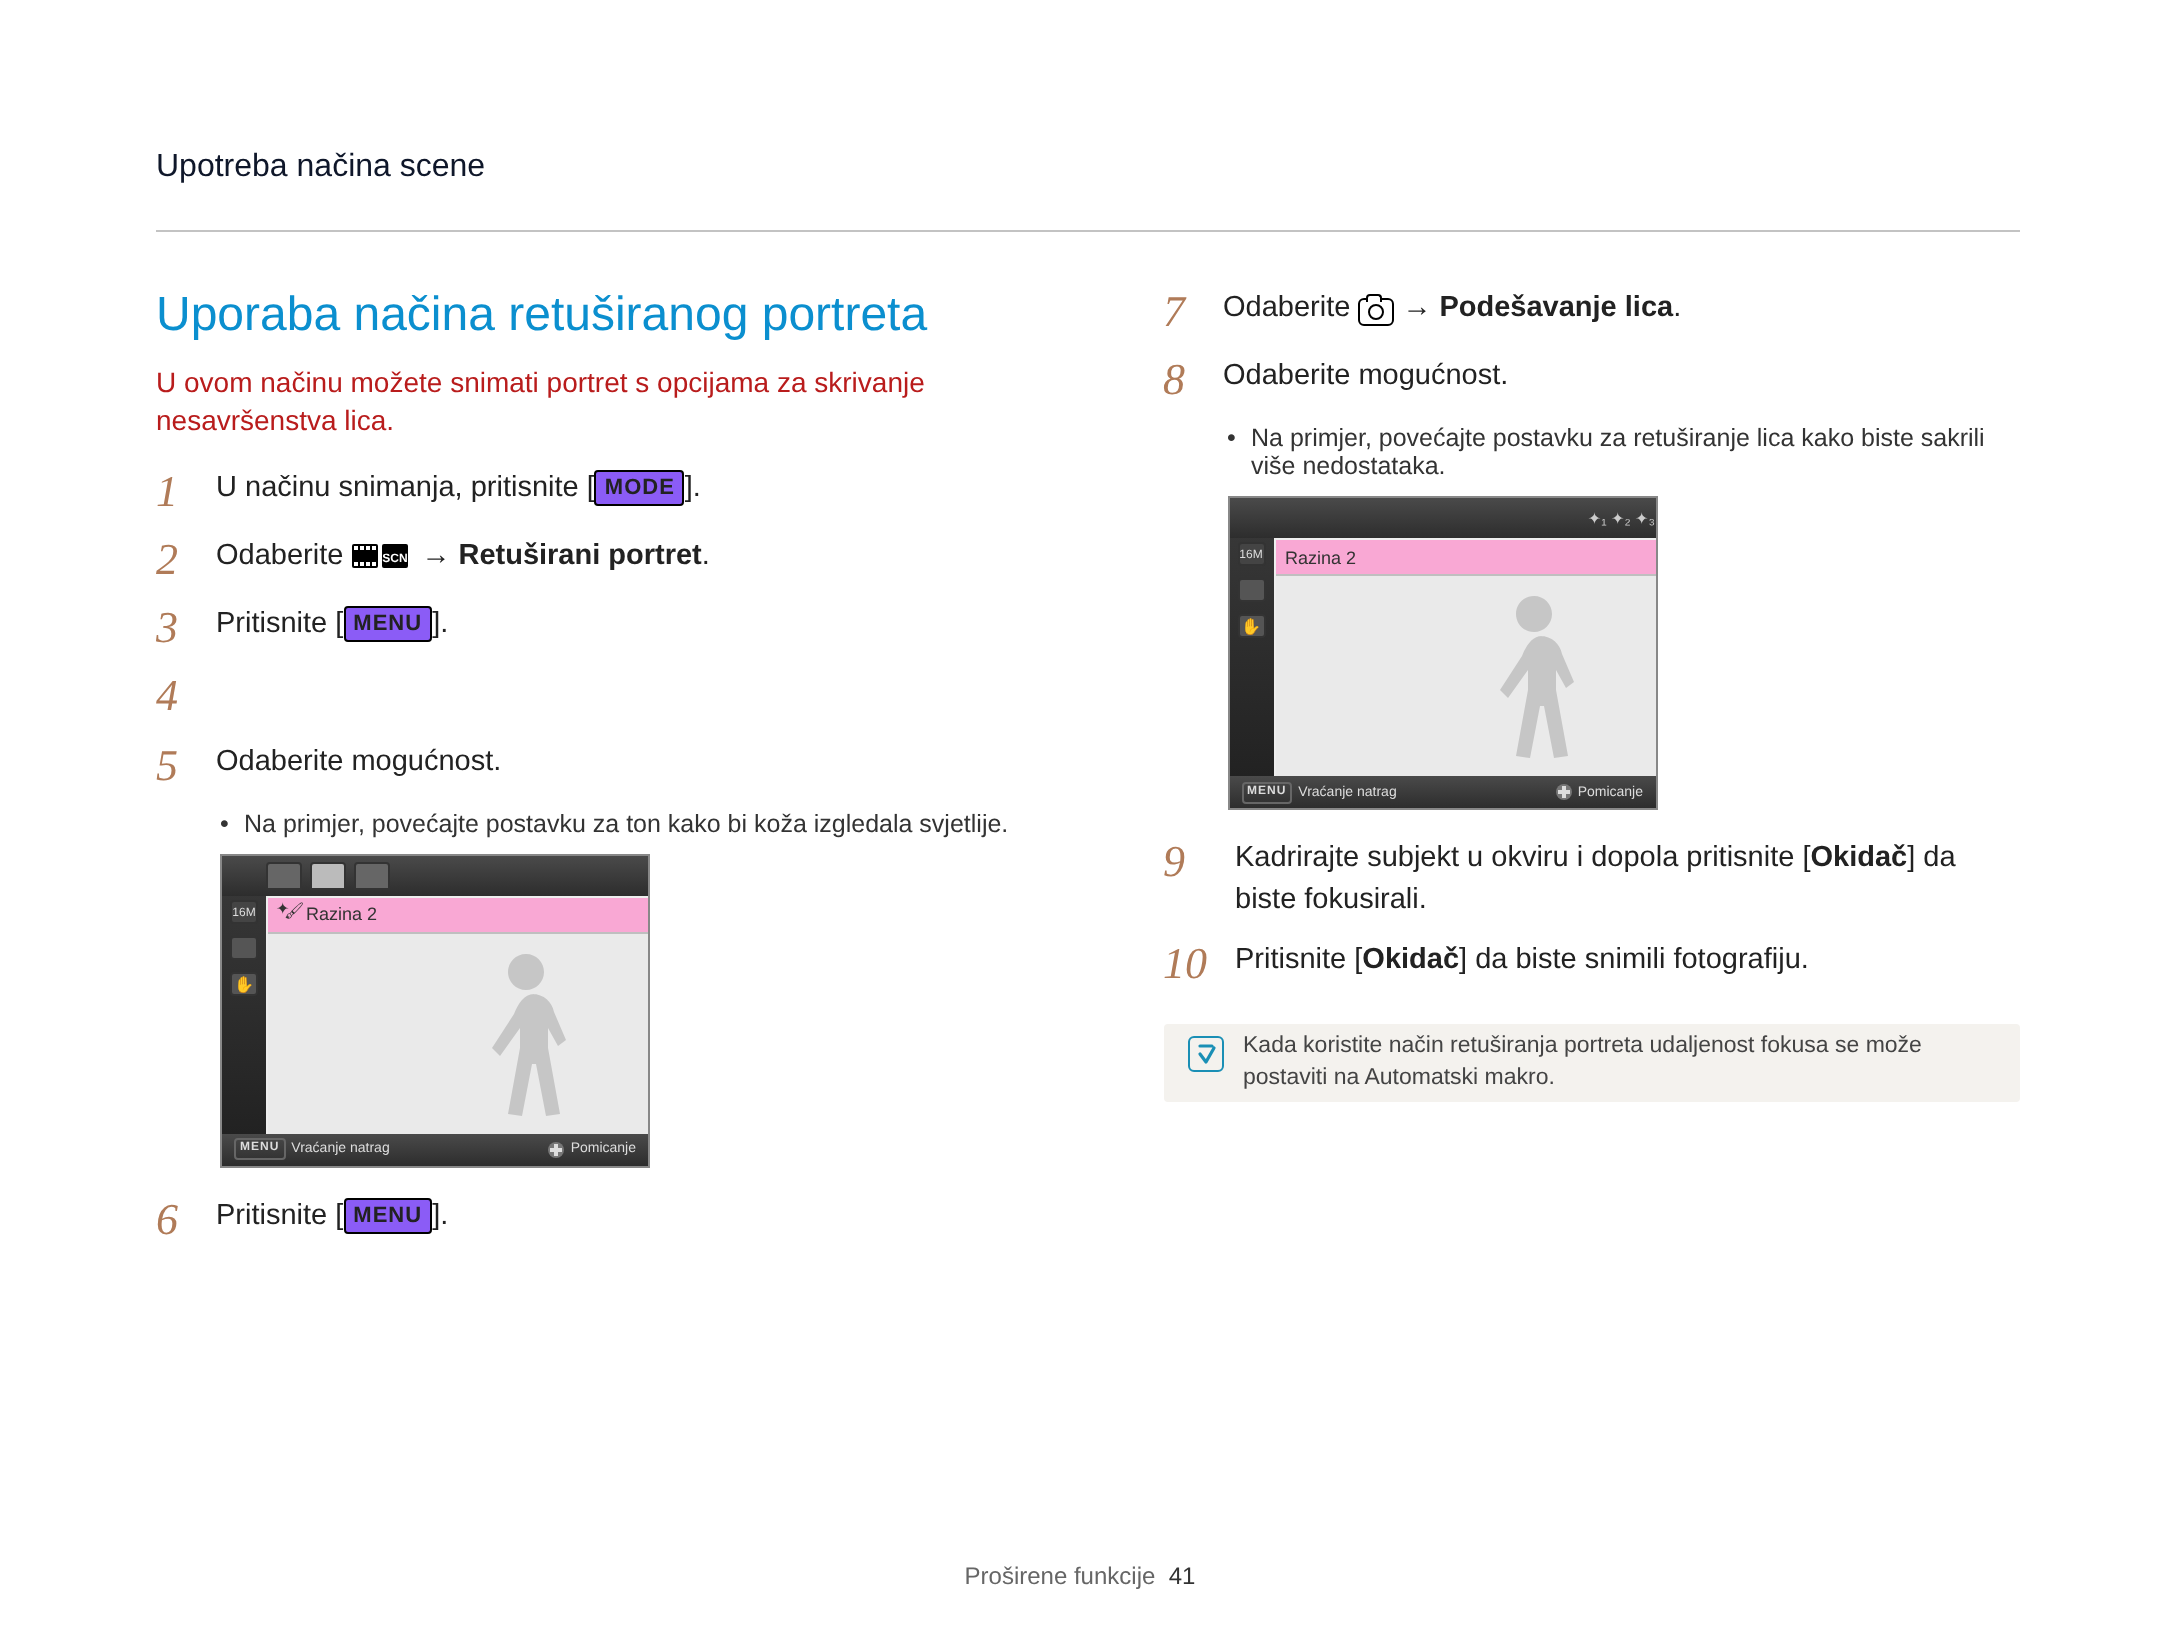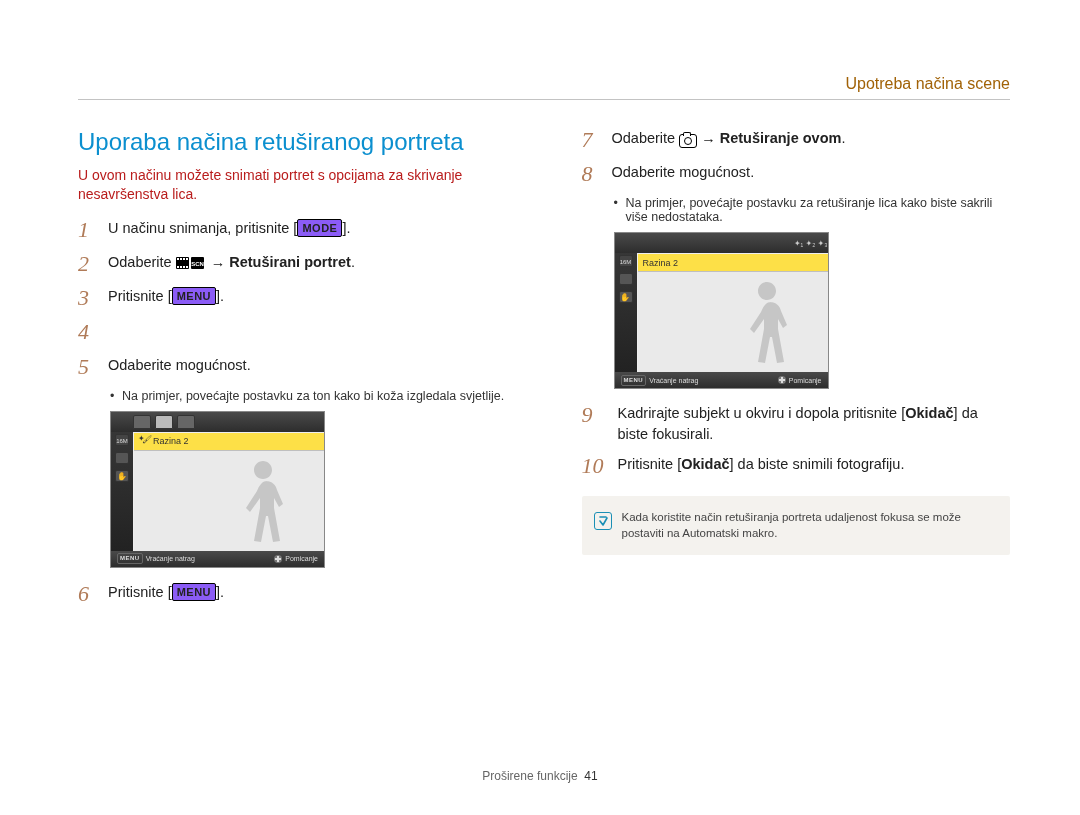--- a/index.html
+++ b/index.html
@@ -1,18 +1,18 @@
 <!DOCTYPE html>
 <html><head>
 <meta charset="utf-8">
 <style>
   * { box-sizing: border-box; margin: 0; padding: 0; }
   html, body { width: 1080px; height: 815px; background: #fff; font-family: Arial, Helvetica, sans-serif; color: #222; }
   .page { padding: 75px 70px 30px 78px; width: 1080px; height: 815px; position: relative; }
-  .breadcrumb { font-size: 16px; color: #a16207; margin-bottom: 6px; text-align: right; }
+  .breadcrumb { font-size: 16px; color: #0f172a; margin-bottom: 22px; }
   .hr { border: none; border-top: 1px solid #c3c3c3; margin-bottom: 28px; }
   .columns { display: flex; gap: 75px; }
   .col { flex: 1 1 0; }
   h1.title { color: #0b8fcf; font-weight: 400; font-size: 24px; margin-bottom: 10px; }
   p.intro { font-size: 14px; line-height: 1.35; margin-bottom: 14px; color: #b91c1c; }
   ol.steps { list-style: none; }
   ol.steps > li { display: flex; align-items: flex-start; margin-bottom: 10px; }
   .step-num { font-family: "Georgia", "Times New Roman", serif; font-style: italic; font-size: 22px; color: #b07b58; width: 30px; flex: 0 0 30px; text-align: left; line-height: 1.1; }
   .step-body { font-size: 14.5px; line-height: 1.4; flex: 1; }
   .step-body strong, .step-body b { font-weight: 700; }
@@ -24,42 +24,42 @@
   .cam-icon::before { content:""; position:absolute; top:-3px; left:3px; width:6px; height:3px; background:#fff; border:1px solid #000; border-bottom:none; border-radius:2px 2px 0 0;}
   .cam-icon::after { content:""; width:6px; height:6px; border:1px solid #000; border-radius:50%; }
 
   
   .preview { width: 215px; height: 157px; border: 1px solid #888; background: #eee; margin: 8px 0 14px 32px; position: relative; overflow: hidden; font-family: Arial, sans-serif; }
   .preview .header { position:absolute; top:0; left:0; right:0; height:20px; background: linear-gradient(#4a4a4a,#2d2d2d); display:flex; align-items:center; gap:4px; padding-left:22px; }
   .preview .header .tab { width:18px; height:14px; background:#666; border-radius:2px 2px 0 0; border:1px solid #333;}
   .preview .header .tab.active { background:#bbb; }
   .preview .side { position:absolute; top:0; bottom:16px; left:0; width:22px; background: linear-gradient(#3a3a3a,#222); display:flex; flex-direction:column; padding-top:4px; gap:6px; align-items:center;}
   .preview .side .sicon { width:14px; height:12px; background:#555; border:1px solid #333; border-radius:2px;}
-  .preview .levelbar { position:absolute; top:21px; left:23px; right:0; height:18px; background:#fde047; border-bottom:1px solid #bfbfbf; font-size:9px; color:#333; display:flex; align-items:center; padding-left:5px;}
+  .preview .levelbar { position:absolute; top:21px; left:23px; right:0; height:18px; background:#f9a8d4; border-bottom:1px solid #bfbfbf; font-size:9px; color:#333; display:flex; align-items:center; padding-left:5px;}
   .preview .canvas { position:absolute; top:39px; left:23px; right:0; bottom:16px; background:#eaeaea; }
   .preview .silhouette { position:absolute; right:26px; bottom:0; width:70px; height:95px; }
   .preview .silhouette svg { width:100%; height:100%; display:block; }
   .preview .footer { position:absolute; left:0; right:0; bottom:0; height:16px; background: linear-gradient(#4a4a4a,#2d2d2d); display:flex; align-items:center; color:#ddd; font-size:7px;}
   .preview .footer .seg { display:flex; align-items:center; gap:3px; padding:0 6px; flex:1;}
   .preview .footer .key { font-size:6px; padding:0 2px; line-height:9px; border-color:#666; color:#ddd; background:transparent;}
   .preview .footer .cross { width:8px; height:8px; border-radius:50%; background:#777; position:relative;}
   .preview .footer .cross::before,.preview .footer .cross::after{content:"";position:absolute;background:#ddd;}
   .preview .footer .cross::before{left:3px;top:1px;width:2px;height:6px;}
   .preview .footer .cross::after{top:3px;left:1px;height:2px;width:6px;}
   .preview .brush { display:inline-block; width:12px; height:10px; position:relative; margin-right:2px;}
   .preview .brush::before{content:"✦"; font-size:8px; position:absolute; left:-1px; top:-2px; color:#333;}
   .preview .brush::after{content:"🖌"; font-size:8px; position:absolute; left:3px; top:-1px;}
 
   
-  .note-box { display: flex; align-items: flex-start; gap: 10px; background: #f4f2ee; border: 0; border-radius: 2px; padding: 14px 12px; margin-top: 18px; }
+  .note-box { display: flex; align-items: flex-start; gap: 10px; background: #f4f2ee; border: 0; border-radius: 2px; padding: 4px 12px; margin-top: 18px; }
   .note-icon { width: 18px; height: 18px; border: 1.5px solid #1a8fb5; border-radius: 3px; display:flex; align-items:center; justify-content:center; flex:0 0 18px; margin-top:2px;}
   .note-icon svg { width: 12px; height: 12px; }
   .note-text { font-size: 11.5px; color: #444; line-height: 1.35; }
 
-  .page-footer { position:absolute; bottom:32px; left:0; width:1080px; text-align:center; font-size:12px; color:#666; }
+  .page-footer { position:absolute; bottom:20px; left:0; width:1080px; text-align:center; font-size:12px; color:#666; }
   .page-footer .pg { color:#333; }
   .big-step .step-num { width: 36px; flex:0 0 36px; }
 </style>
 </head>
 <body>
 
 <div class="page">
   <div class="breadcrumb">Upotreba načina scene</div>
   <hr class="hr">
 
@@ -156,21 +156,21 @@
           </span>
         </li>
       </ol>
     </div>
 
     <div class="col">
       <ol class="steps">
         <li>
           <span class="step-num">7</span>
           <span class="step-body">
-            <span>Odaberite </span><span class="cam-icon"></span><span class="arrow"> → </span><b>Retuširanje ovom</b><span>.</span>
+            <span>Odaberite </span><span class="cam-icon"></span><span class="arrow"> → </span><b>Podešavanje lica</b><span>.</span>
           </span>
         </li>
         <li>
           <span class="step-num">8</span>
           <span class="step-body">Odaberite mogućnost.</span>
         </li>
       </ol>
       <div class="sub-bullet">
           <span class="dot">•</span>
           <span>Na primjer, povećajte postavku za retuširanje lica kako biste sakrili više nedostataka.</span>

